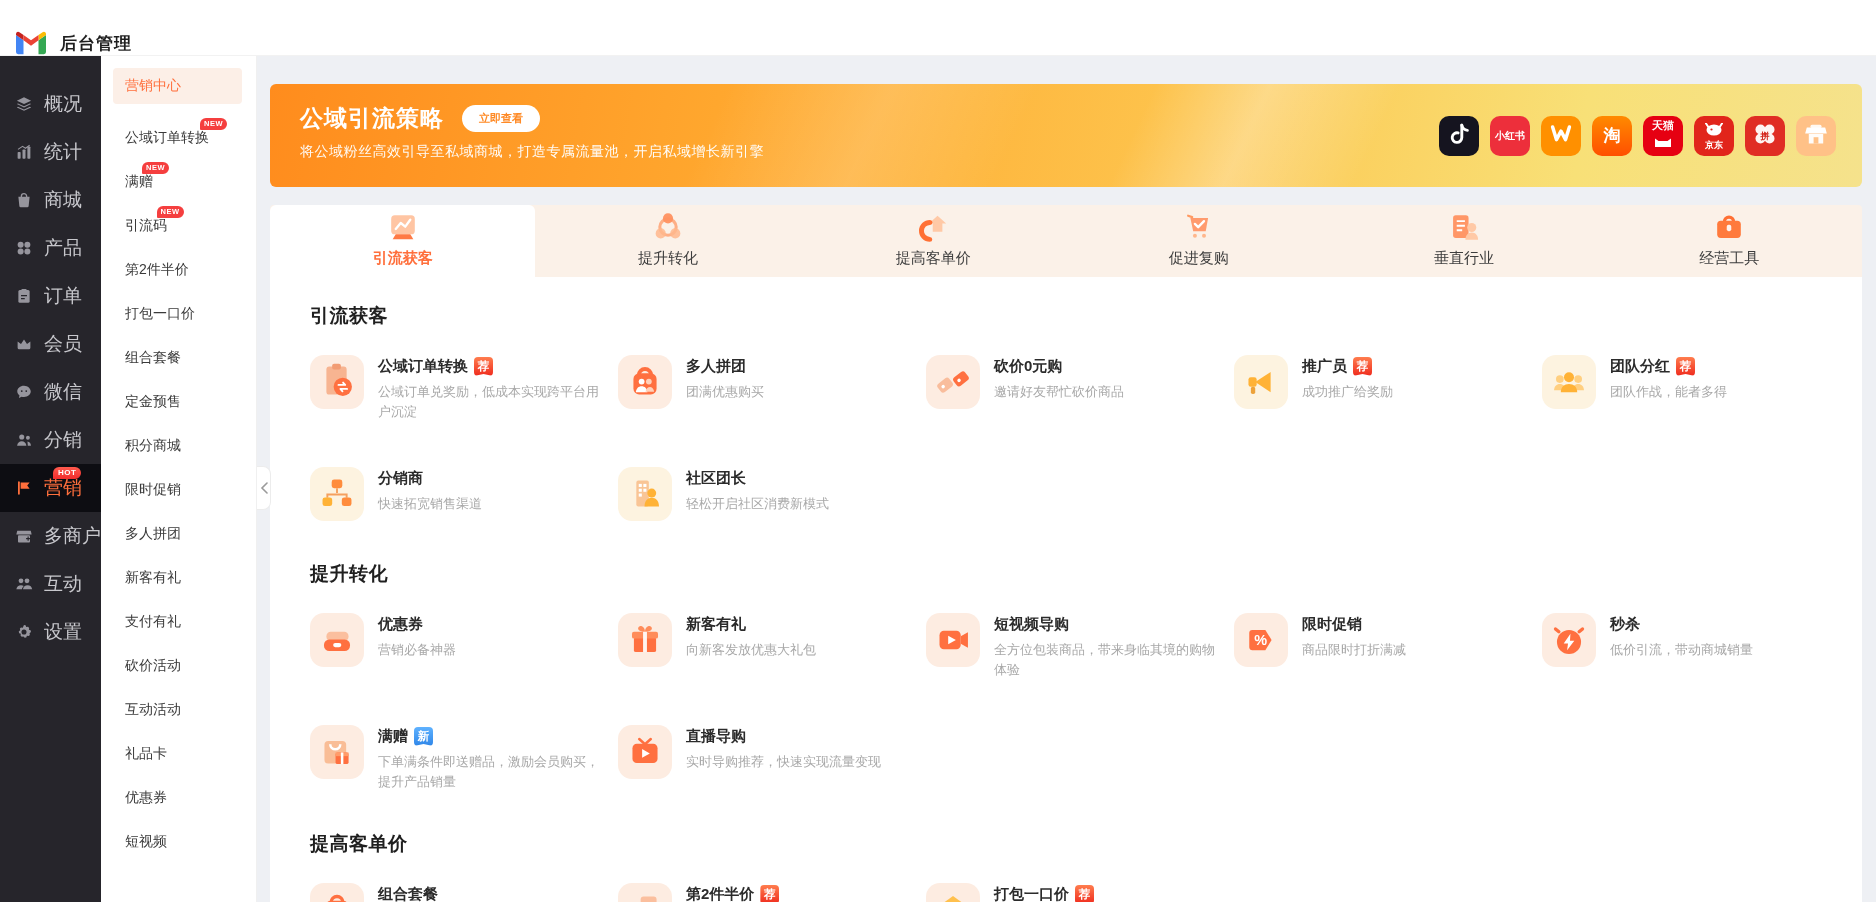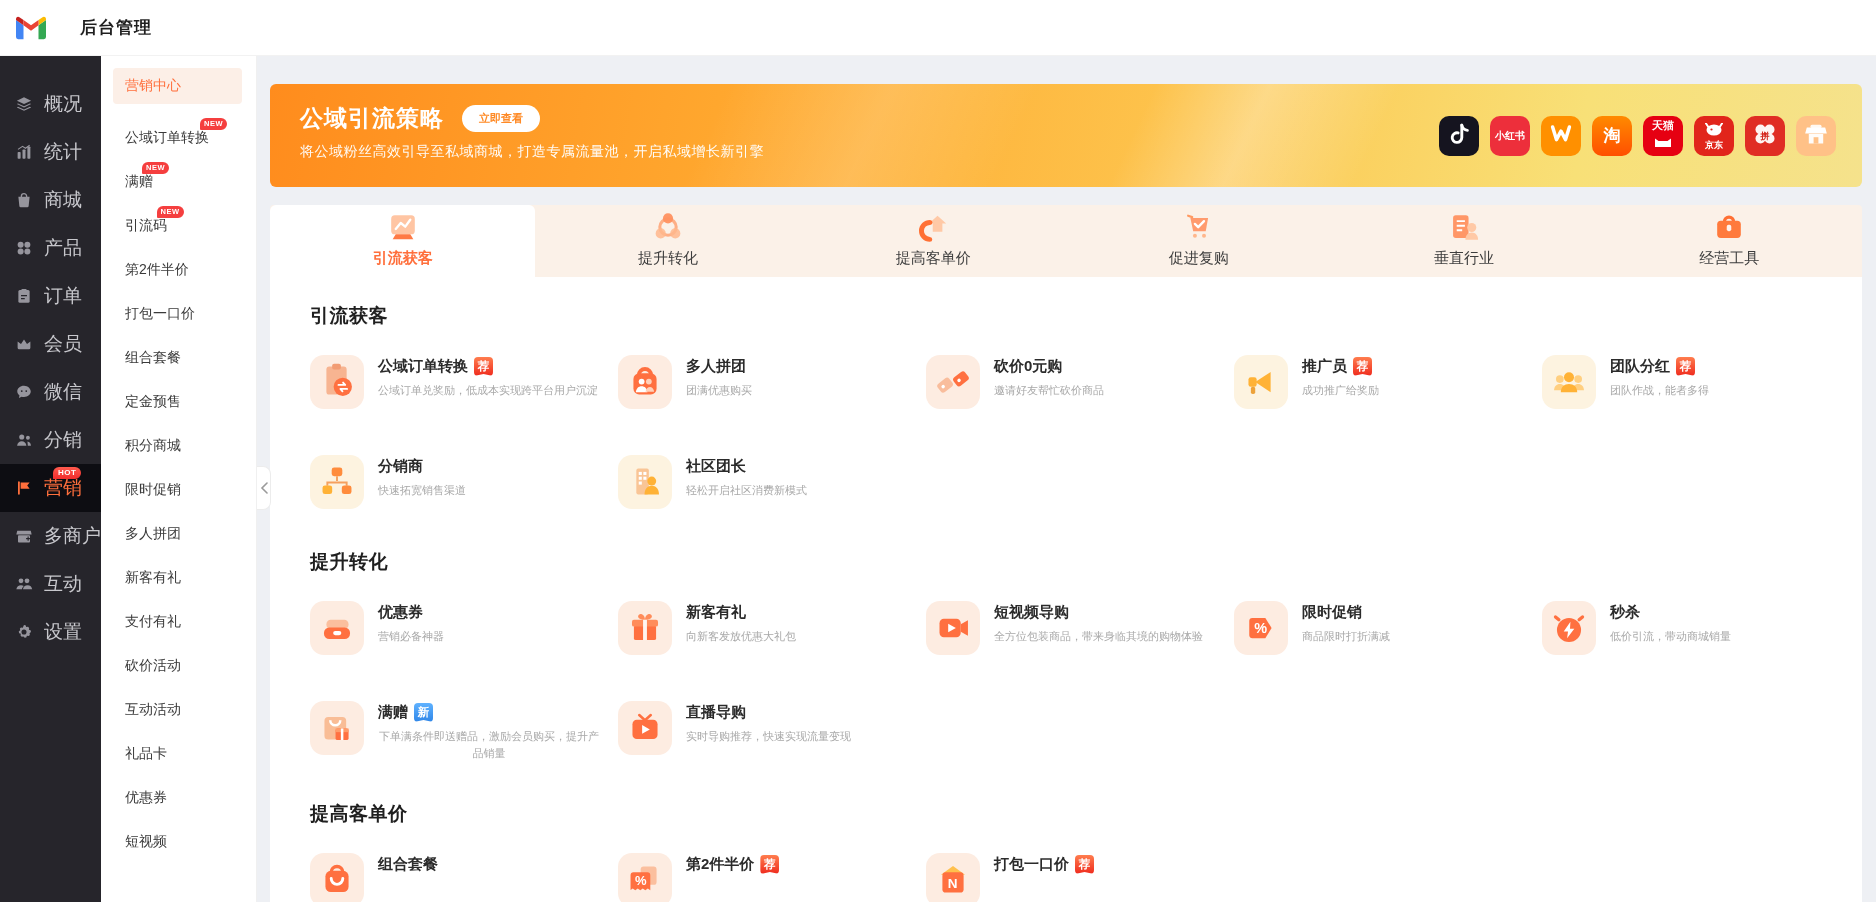--- a/index.html
+++ b/index.html
@@ -1,20 +1,20 @@
 <!DOCTYPE html>
 <html><head>
 <meta charset="utf-8">
 <style>
   * { margin:0; padding:0; box-sizing:border-box; }
   html,body { width:1876px; height:902px; overflow:hidden; }
   body { font-family:"Liberation Sans","DejaVu Sans",sans-serif; background:#eef0f4; position:relative; color:#333; }
 
   
-  .header { position:absolute; top:0; left:0; width:1876px; height:56px; background:#fff; display:flex; align-items:center; padding-left:16px; z-index:30; border-bottom:1px solid #f2f2f2;gap:20px; }
+  .header { position:absolute; top:0; left:0; width:1876px; height:56px; background:#fff; display:flex; align-items:flex-end; padding-left:16px; z-index:30; border-bottom:1px solid #f2f2f2; }
   .logo { width:30px; height:24px; margin-right:14px; }
   .logo svg { width:100%; height:100%; display:block; }
   .app-title { font-size:17px; font-weight:bold; color:#1f1f1f; letter-spacing:1px; }
 
   
   .rail { position:absolute; top:56px; left:0; width:101px; height:846px; background:#26252b; z-index:20; padding-top:24px; }
   .rail-item { position:relative; height:48px; display:flex; align-items:center; padding-left:15px; cursor:pointer; color:#c7c7cc; }
   .rail-item .rail-ic { width:18px; height:18px; margin-right:11px; color:#96959d; flex:none; }
   .rail-ic svg { width:18px; height:18px; display:block; }
   .rail-label { font-size:19px; white-space:nowrap; }
@@ -73,21 +73,21 @@
   .card-ic.peach { background:#fdece1; }
   .card-ic.cream { background:#fdf3e0; }
   .card-ic svg { width:54px; height:54px; display:block; }
   .card-body { padding-top:2px; min-width:0; }
   .card-title-row { display:flex; align-items:center; gap:6px; }
   .card-title { font-size:15px; font-weight:bold; color:#2b2b2b; white-space:nowrap; }
   .cbadge { width:19px; height:19px; border-radius:4px; color:#fff; font-size:11.5px; font-weight:bold; display:inline-flex; align-items:center; justify-content:center; flex:none;
     clip-path:polygon(0 0,100% 0,100% 100%,50% 90%,0 100%); }
   .cbadge.rec { background:linear-gradient(180deg,#ff7d4e,#ef2b1e); }
   .cbadge.new { background:linear-gradient(180deg,#5fb2ff,#2f86e8); }
-  .card-desc { margin-top:6px; font-size:11px; color:#a8a8a8; line-height:1.5; max-width:235px;text-align:center; }
+  .card-desc { margin-top:6px; font-size:13px; color:#a8a8a8; line-height:1.5; max-width:235px; }
 </style>
 </head>
 <body>
 
 <div class="header">
   <div class="logo">
     <svg viewBox="0 0 28 21">
       <path fill="#4285f4" d="M2 21h5V8L0 3v16a2 2 0 0 0 2 2z"></path>
       <path fill="#34a853" d="M21 21h5a2 2 0 0 0 2-2V3l-7 5z"></path>
       <path fill="#fbbc04" d="M21 8l7-5V2a2 2 0 0 0-3.2-1.6L21 3z"></path>

